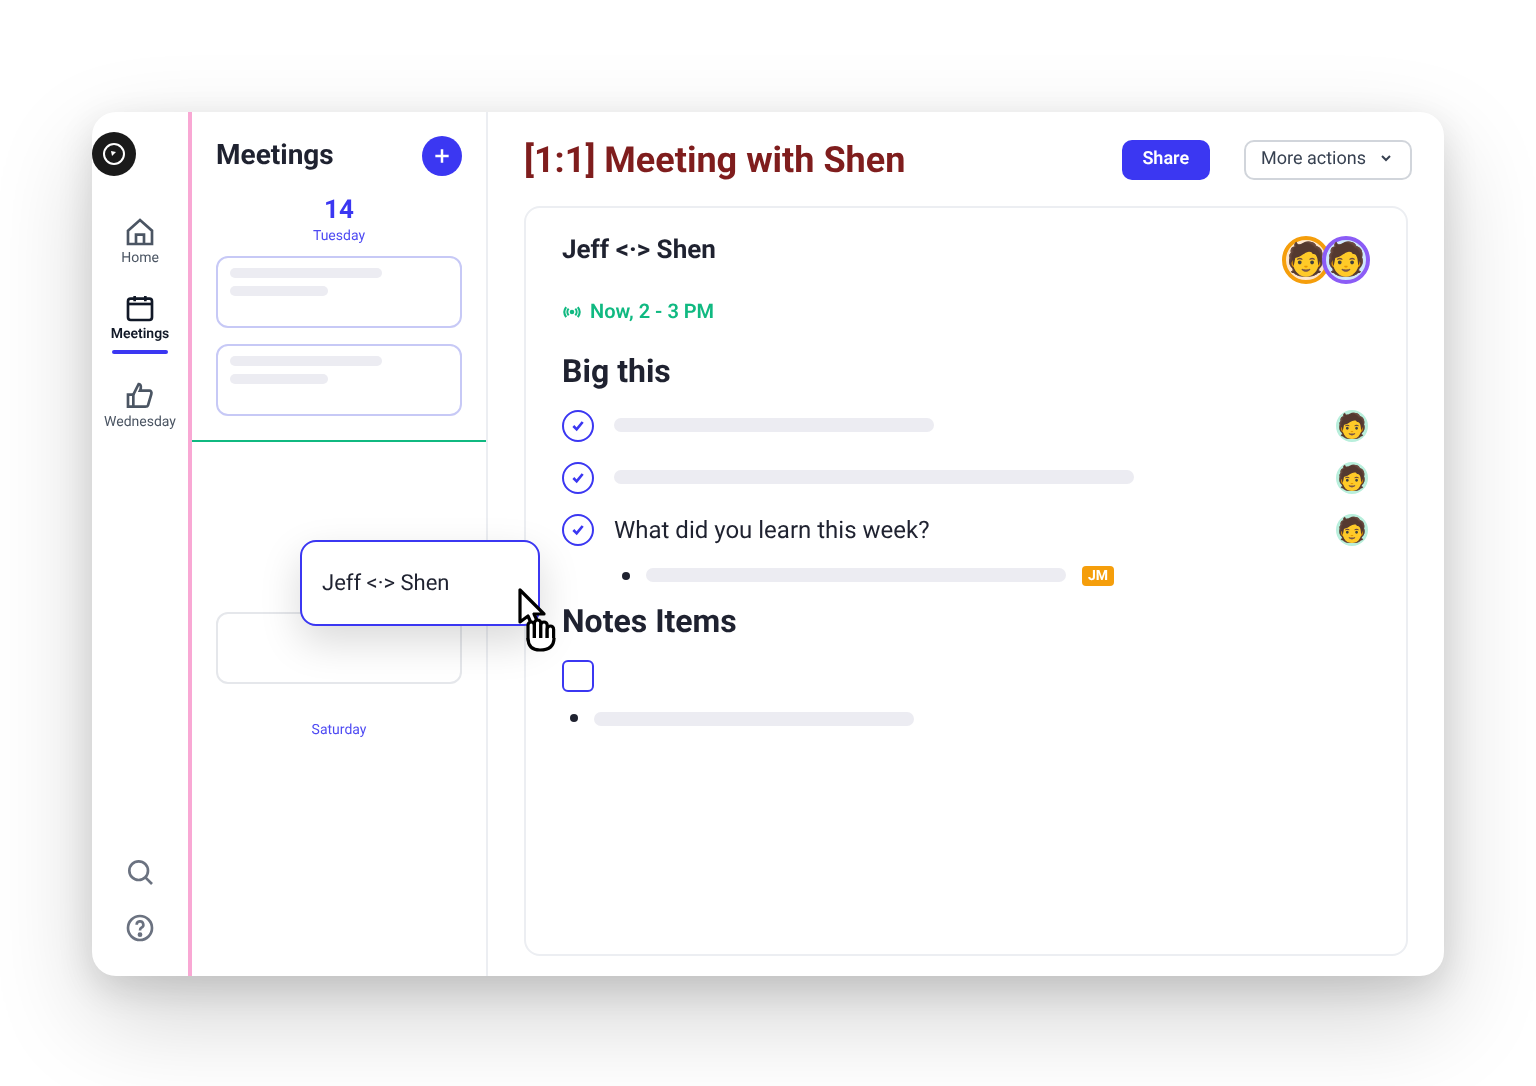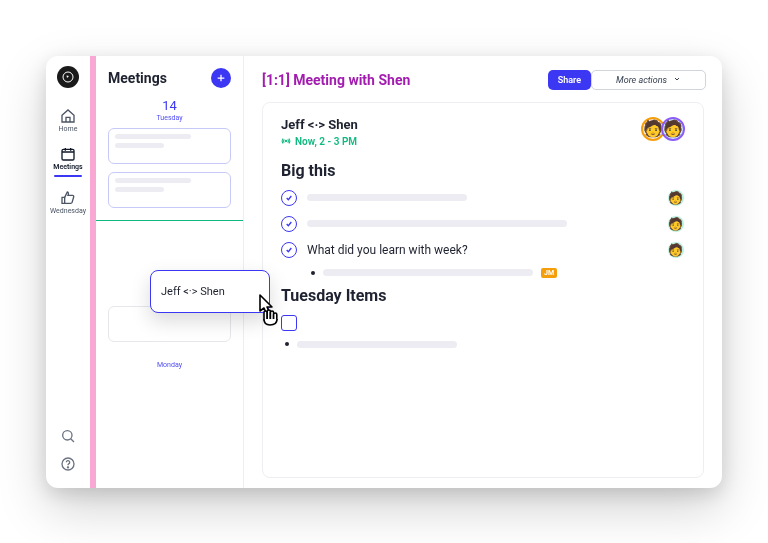--- a/index.html
+++ b/index.html
@@ -25,24 +25,23 @@
     border-radius: 12px;
     box-shadow: 0 20px 50px rgba(0,0,0,0.18), 0 6px 18px rgba(0,0,0,0.12);
     display: flex;
     overflow: hidden;
     position: relative;
   }
   
   .rail {
     width: 50px;
     flex: 0 0 50px;
-    border-right: 6px solid #f9a8d4;
+    border-right: 2px solid #f9a8d4;
     display: flex;
     flex-direction: column;
-    align-items: center;
     padding: 10px 0;
   }
   .logo {
     width: 22px; height: 22px;
     border-radius: 50%;
     background: #1a1a1a;
     display: flex; align-items: center; justify-content: center;
     margin-bottom: 14px;
   }
   .nav-item {
@@ -79,21 +78,21 @@
   .listhead-title { font-size: 14px; font-weight: 700; color: #1f2230; }
   .addbtn {
     width: 20px; height: 20px; border-radius: 50%;
     background: #3B37F2;
     display: flex; align-items: center; justify-content: center;
     color: #fff; font-size: 14px; line-height: 1;
     cursor: pointer;
   }
   .listbody { flex: 1; overflow-y: hidden; padding: 0 12px; position: relative;}
   .day-header { text-align: center; color: #3B37F2; margin-bottom: 6px;}
-  .day-num { font-size: 13px; font-weight: 400; }
+  .day-num { font-size: 13px; font-weight: 700; }
   .day-name { font-size: 7px; opacity: .9; margin-top: 1px;}
   .slot {
     border: 1px solid #c7c9f6;
     border-radius: 6px;
     height: 36px;
     margin-bottom: 8px;
     padding: 5px 6px;
     background: #fff;
   }
   .slot-empty {
@@ -136,42 +135,41 @@
     top: 235px;
     z-index: 11;
   }
 
   
   .main { flex: 1; display: flex; flex-direction: column; min-width: 0; }
   .mainhead {
     display: flex; align-items: center; justify-content: space-between;
     padding: 14px 16px 12px 18px;
   }
-  .pagetitle { font-size: 14px; font-weight: 700; color: #a21caf; }
-  .head-actions { display: flex; gap: 0; align-items: center; }
+  .pagetitle { font-size: 18px; font-weight: 700; color: #7f1d1d; }
+  .head-actions { display: flex; gap: 17px; align-items: center; }
   .sharebtn {
     background: #3B37F2; color: #fff; font-size: 9px; font-weight: 600;
     padding: 5px 10px; border-radius: 5px; cursor: pointer;
   }
   .morebtn {
     border: 1px solid #d1d5db; color: #374151; font-size: 9px;
-    padding: 4px 24px; border-radius: 5px; display: flex; gap: 6px;
+    padding: 4px 8px; border-radius: 5px; display: flex; gap: 6px;
     cursor: pointer;
-    font-style: italic;
   }
   .content {
     flex: 1; overflow: hidden; padding: 0 18px 10px 18px;
   }
   .card {
     border: 1px solid #eceef2; border-radius: 8px; padding: 14px 18px 6px 18px;
     position: relative; height: 100%;
   }
   .card-head { display: flex; justify-content: space-between; align-items: flex-start; margin-bottom: 14px;}
   .participants { font-size: 13px; font-weight: 700; color: #1f2230; }
-  .timing { font-size: 10px; color: #10b981; font-weight: 600; margin-top: 4px; display: flex; align-items: center; gap: 4px;}
+  .timing { font-size: 10px; color: #10b981; font-weight: 600; margin-top: 18px; display: flex; align-items: center; gap: 4px;}
   .avatars { display: flex; }
   .avatar { width: 24px; height: 24px; border-radius: 50%; border: 2px solid; margin-left: -4px; display:flex;align-items:center;justify-content:center; font-size:16px;}
   .avatar.a1 { border-color: #f59e0b; background:#fde7ce; }
   .avatar.a2 { border-color: #8b5cf6; background:#cfe7fb; }
   .section-title { font-size: 16px; font-weight: 700; color: #1f2230; margin: 8px 0 10px; }
   .row { display: flex; align-items: center; gap: 10px; margin-bottom: 10px; position: relative;}
   .check {
     width: 16px; height: 16px; border-radius: 50%; border: 1.6px solid #3B37F2;
     display: flex; align-items: center; justify-content: center; color: #3B37F2;
     flex: 0 0 16px;
@@ -264,21 +262,21 @@
 
         <div class="green-bar"></div>
         <div style="height:60px"></div>
         <div class="day-header">
           <div class="day-num">15</div>
           <div class="day-name">Wednesday</div>
         </div>
         <div class="slot-empty"></div>
         <div style="height:10px"></div>
         <div class="day-header">
-          <div class="day-name">Monday</div>
+          <div class="day-name">Saturday</div>
         </div>
       </div>
     </div>
 
     <div class="main">
       <div class="mainhead">
         <span class="pagetitle">[1:1] Meeting with Shen</span>
         <div class="head-actions">
           <div class="sharebtn">Share</div>
           <div class="morebtn">
@@ -326,30 +324,30 @@
               </div>
             <div class="row-ghost w2"></div>
             <div class="mini-av">🧑</div>
           </div>
           <div class="row">
             <div class="check">
                 <svg width="8" height="8" viewBox="0 0 24 24" fill="none" stroke="currentColor" stroke-width="4">
                   <path d="M5 12 L10 17 L19 6"></path>
                 </svg>
               </div>
-            <span class="row-text">What did you learn with week?</span>
+            <span class="row-text">What did you learn this week?</span>
             <div class="mini-av">🧑</div>
           </div>
           <div class="bullet-row">
             <div class="bullet-dot"></div>
             <div class="row-ghost w3"></div>
             <span class="tag">JM</span>
           </div>
 
-          <div class="section-title">Tuesday Items</div>
+          <div class="section-title">Notes Items</div>
           <div class="row">
             <div class="checkbox-sq"></div>
           </div>
 
           <div class="bullet-row" style="padding-left:4px">
             <div class="bullet-dot"></div>
             <div class="row-ghost w1"></div>
           </div>
         </div>
       </div>

